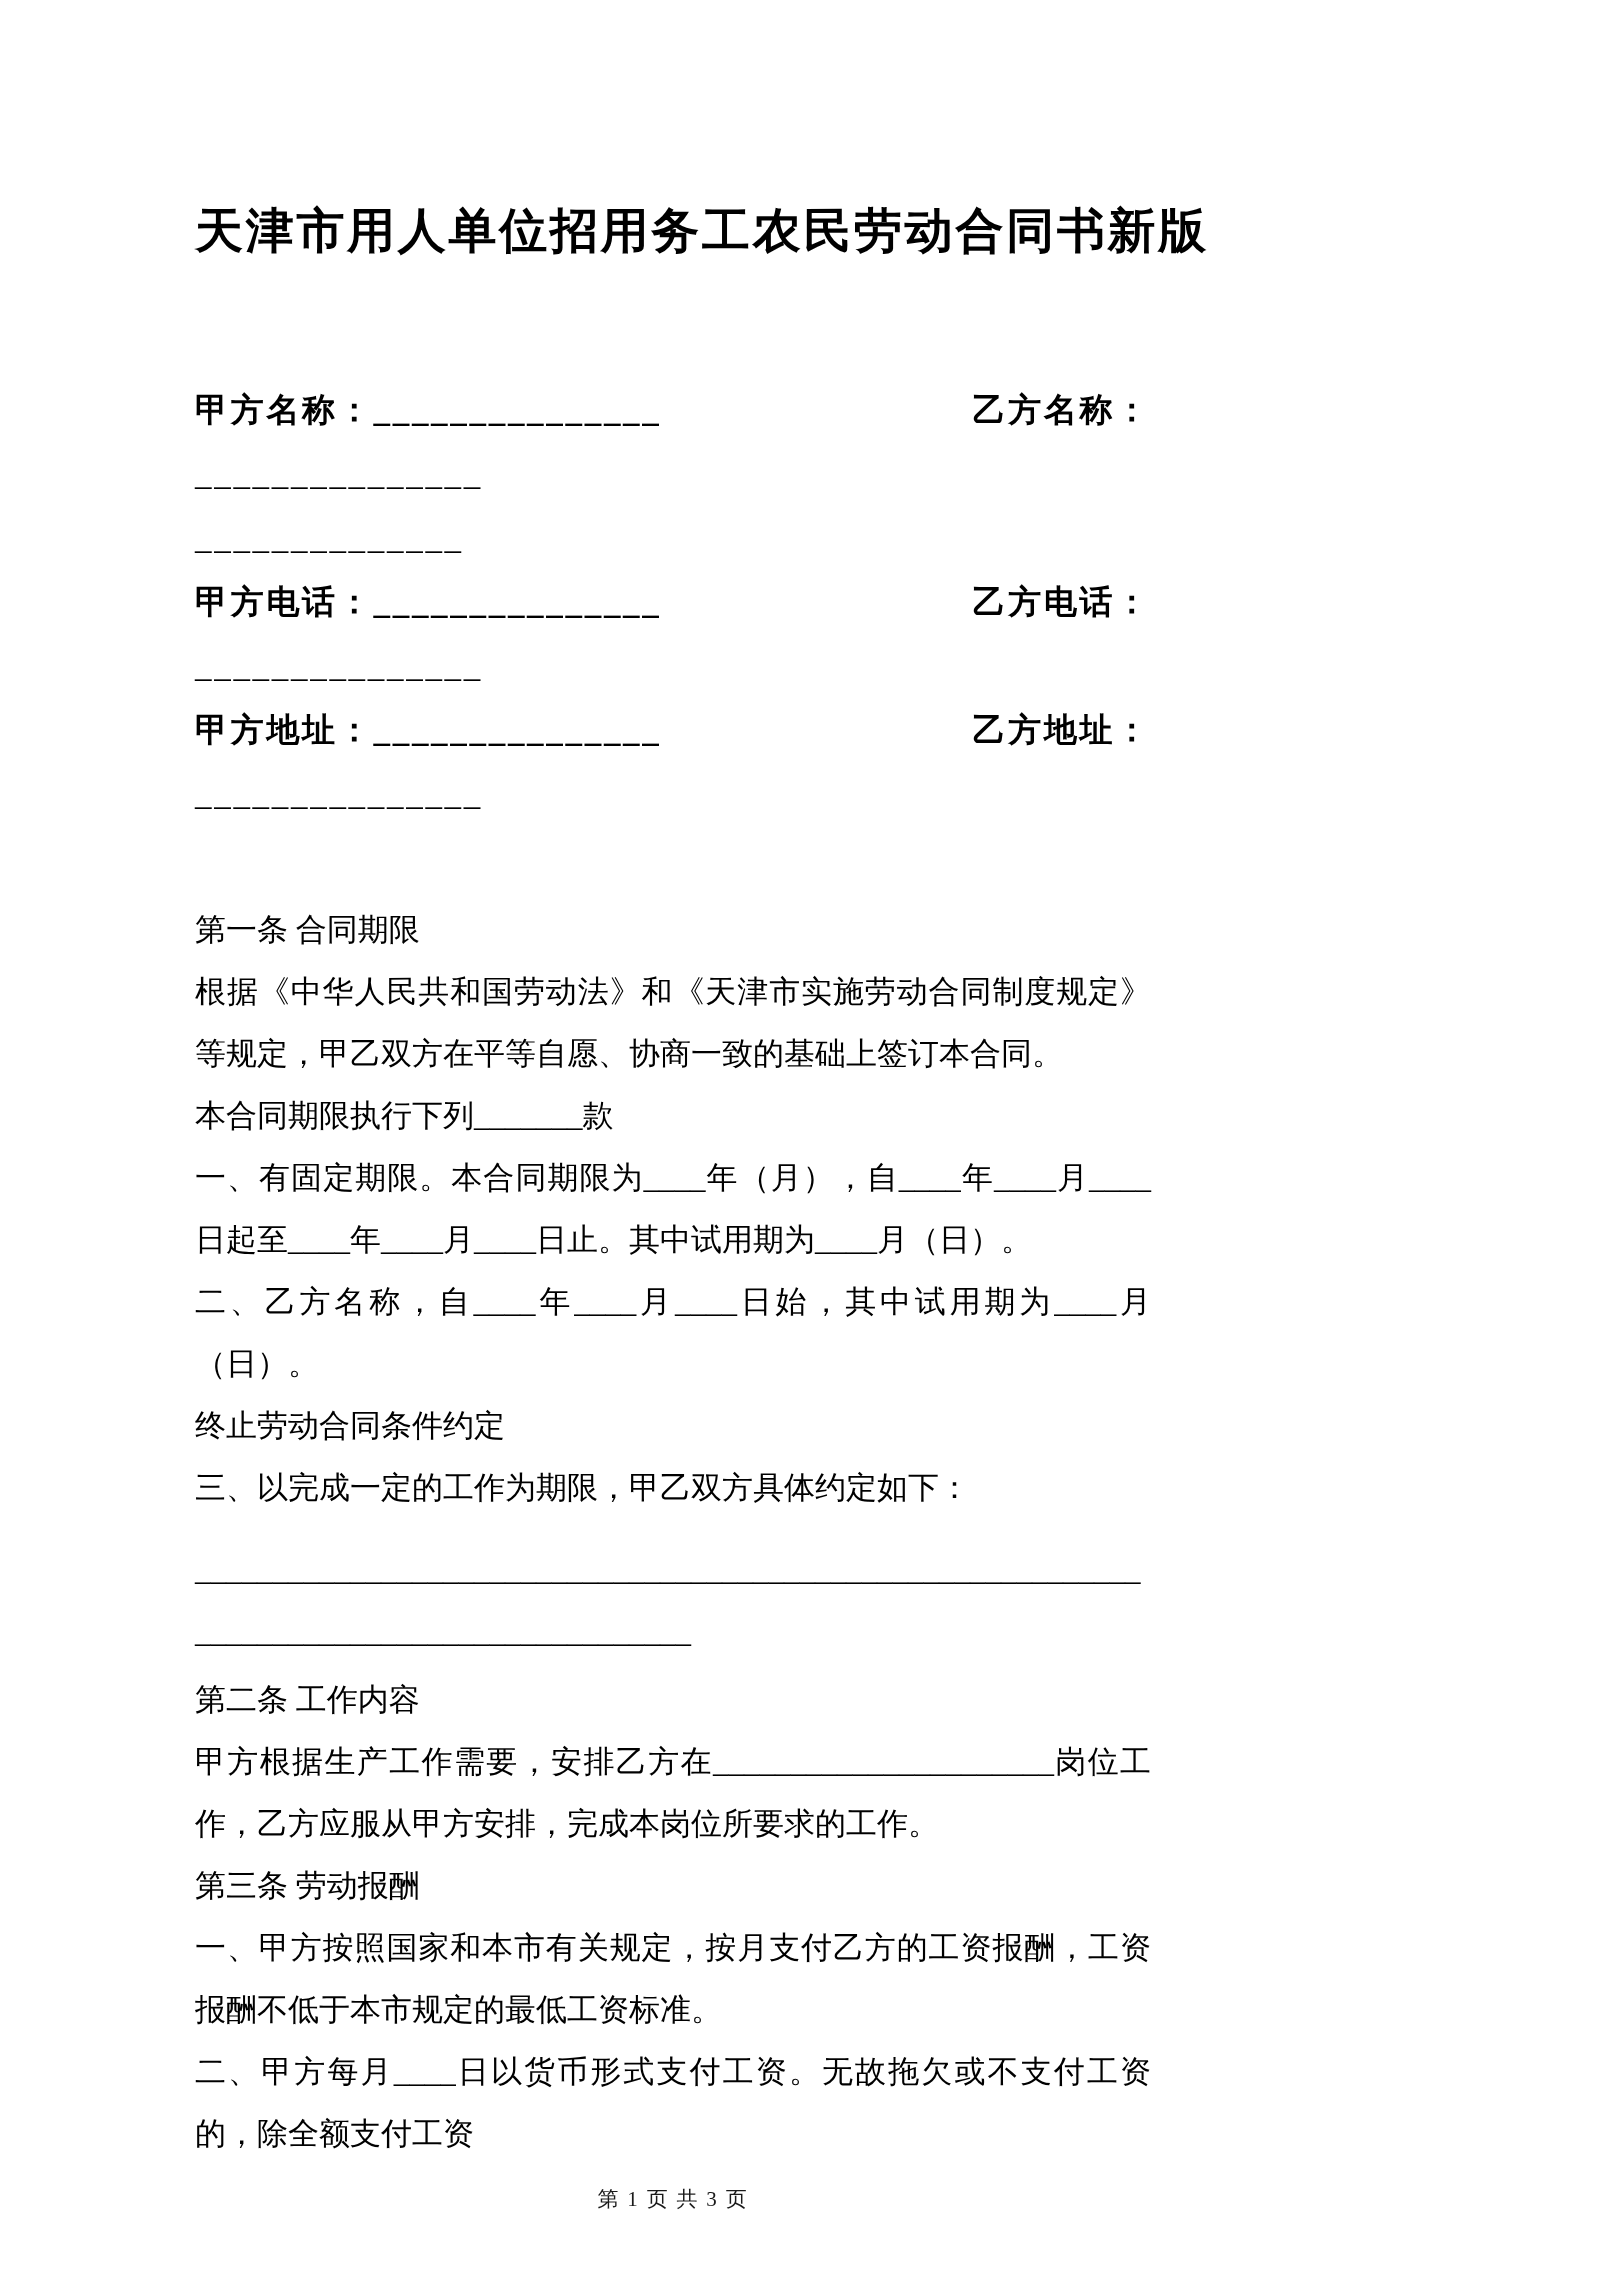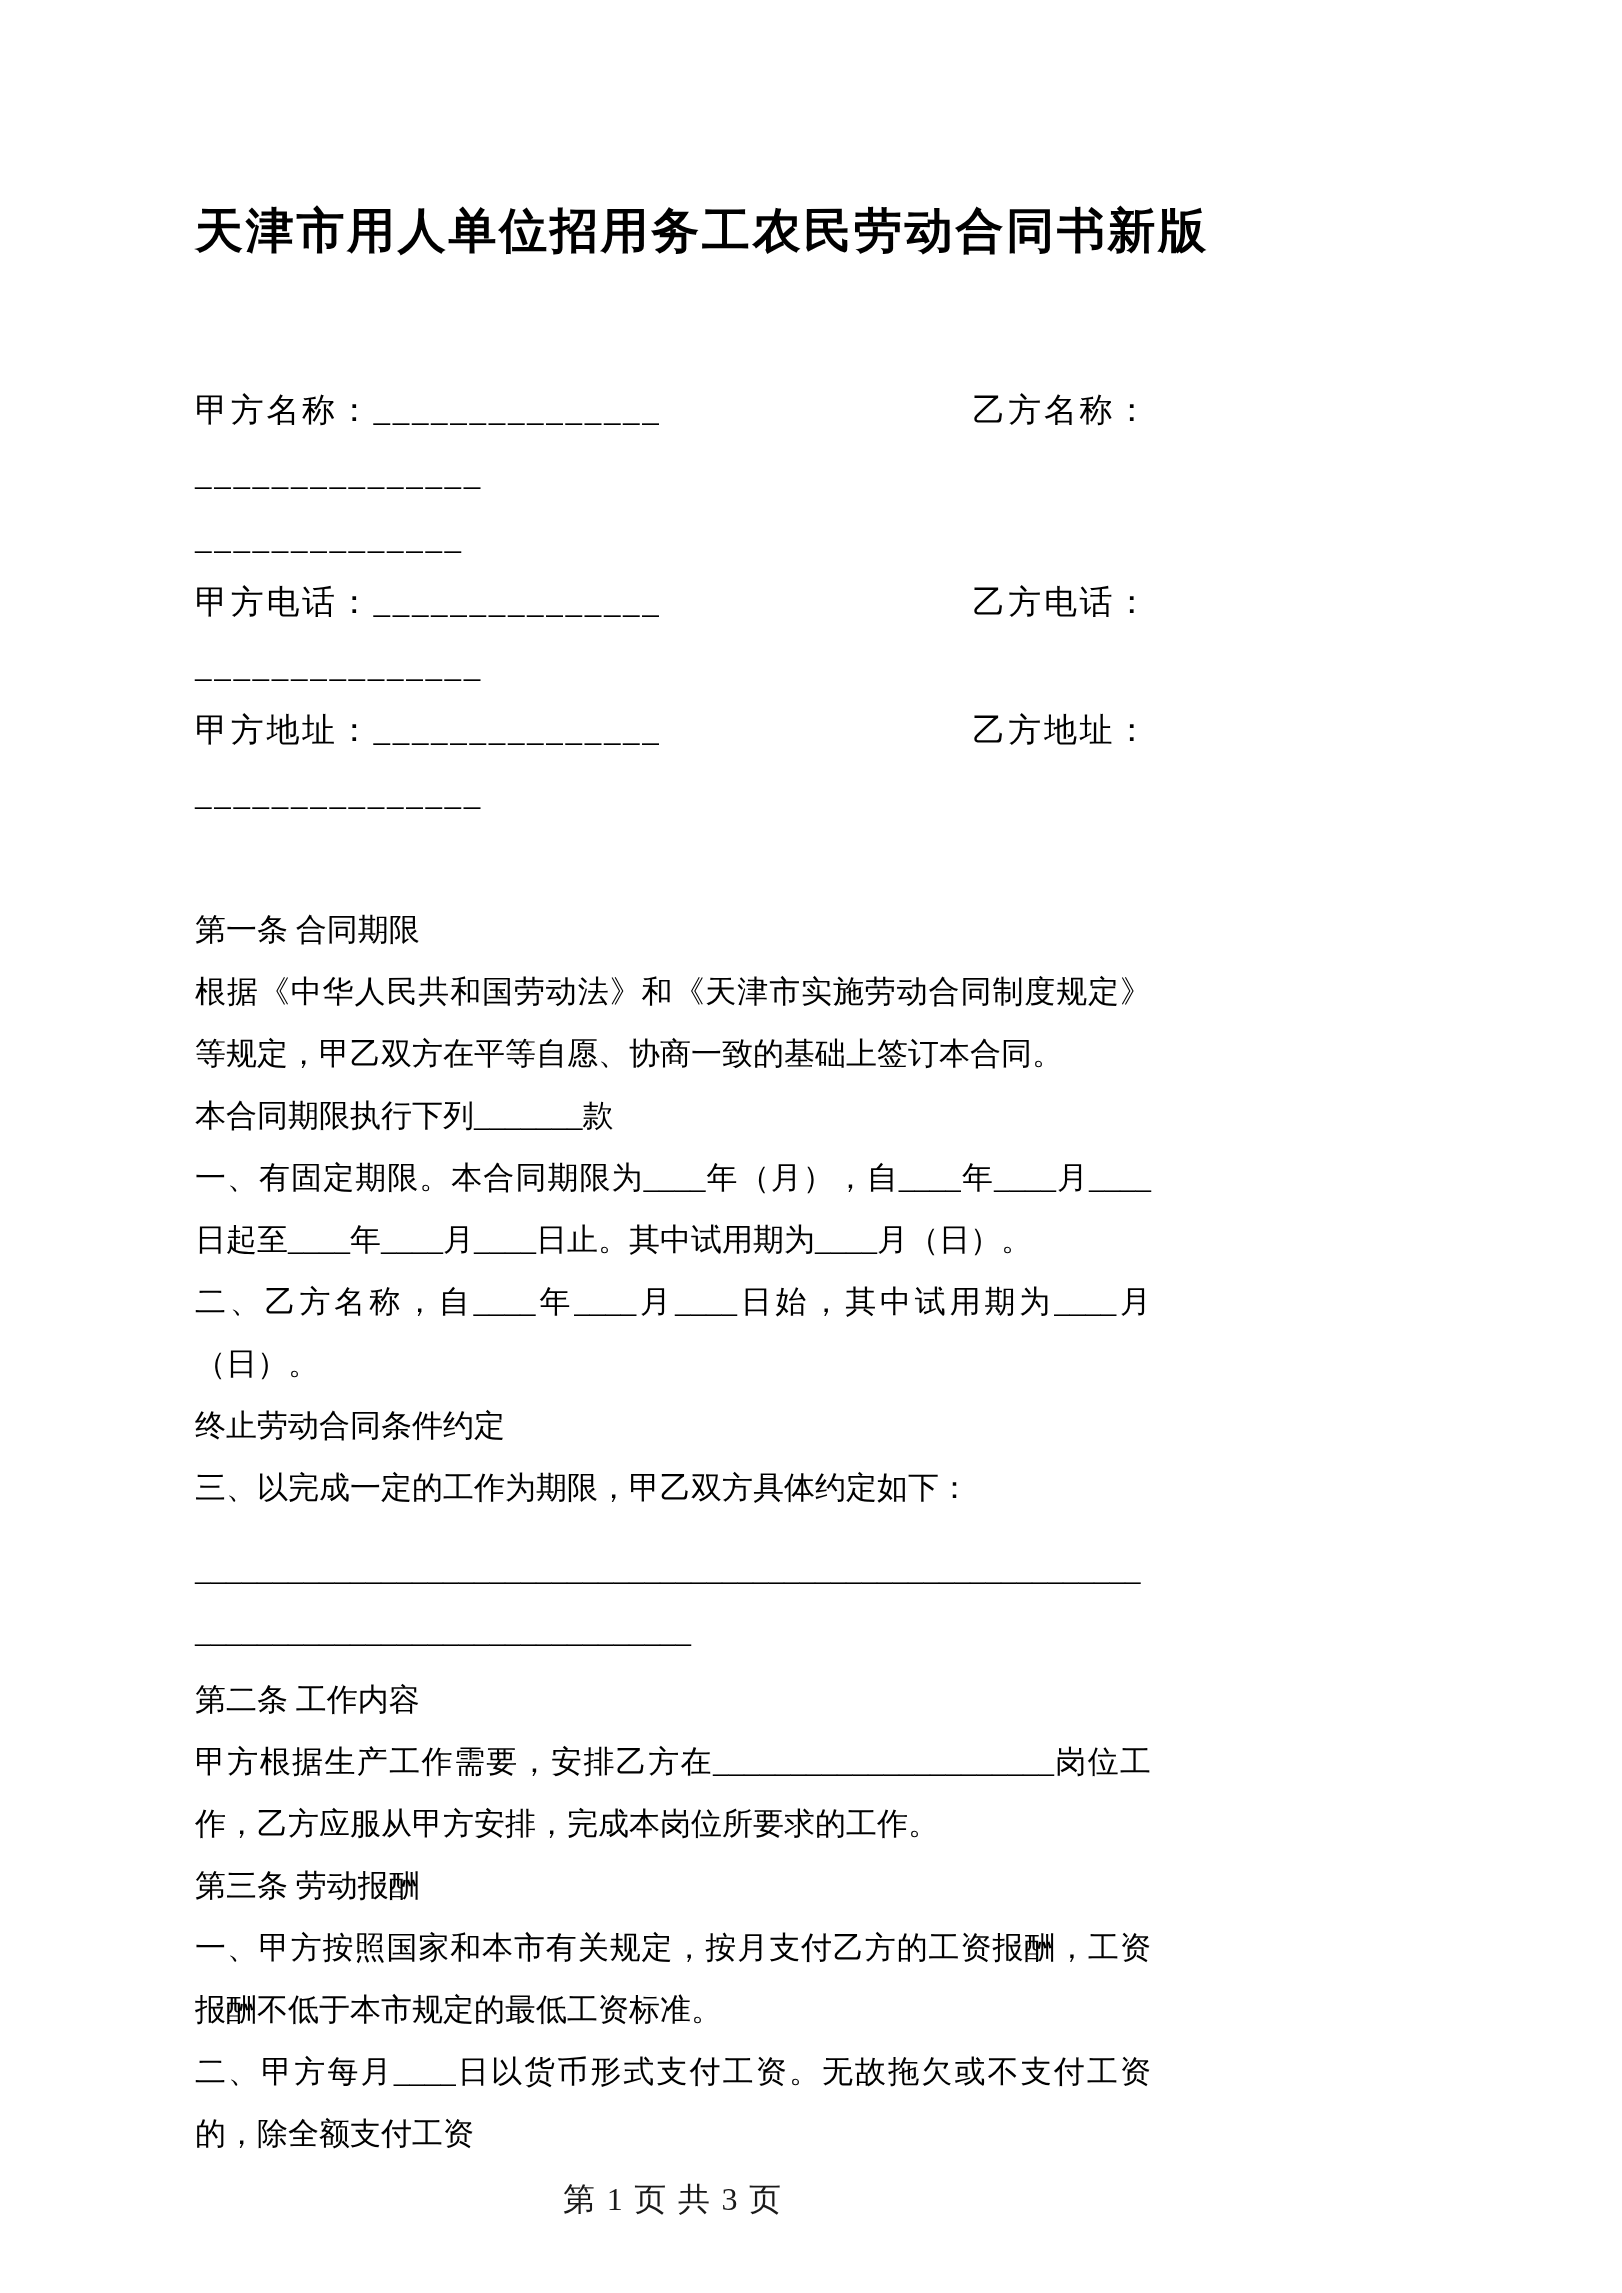--- a/index.html
+++ b/index.html
@@ -26,20 +26,21 @@
   .parties{
     margin-top:118px;
     font-size:33px;
     line-height:64px;
     letter-spacing:2.7px;
   }
   .party-row-line1{
     display:flex;
     justify-content:space-between;
     align-items:baseline;
+    font-weight:bold;
   }
   .party-row-line2{
     text-align:left;
   }
   .blank{white-space:nowrap;}
   .body-text{
     margin-top:73px;
     font-size:31px;
     line-height:62px;
   }
@@ -47,21 +48,21 @@
     margin:0;
     text-align:justify;
     word-break:break-all;
   }
   .answer-lines{
     margin:20px 0 5.5px 0 !important;
   }
   .page-footer{
     margin-top:16.4px;
     text-align:center;
-    font-size:32px;
+    font-size:21px;
     line-height:36px;
     letter-spacing:1.8px;
     color:#1a1a1a;
   }
 </style>
 </head>
 <body>
 
 <div class="page">
 

